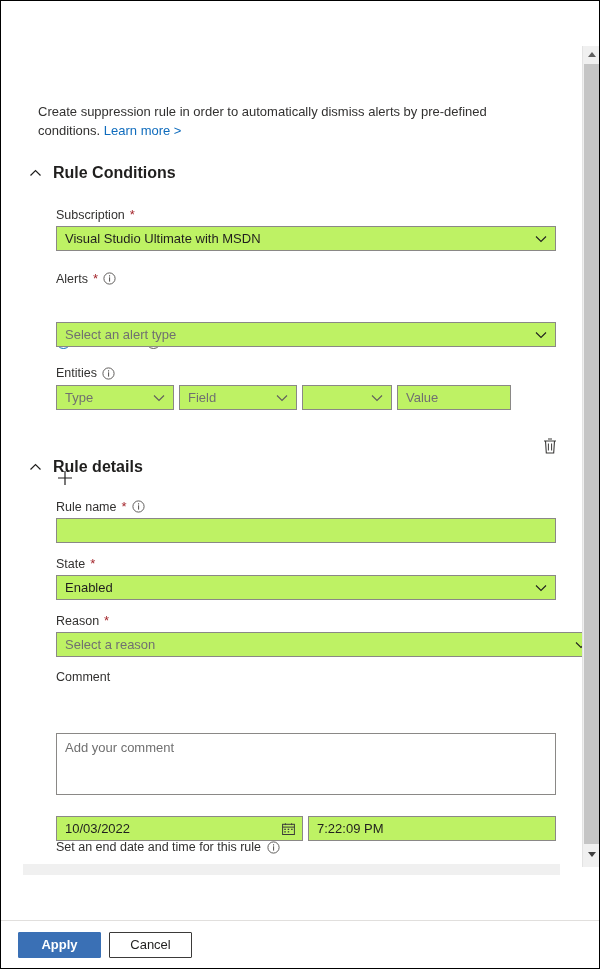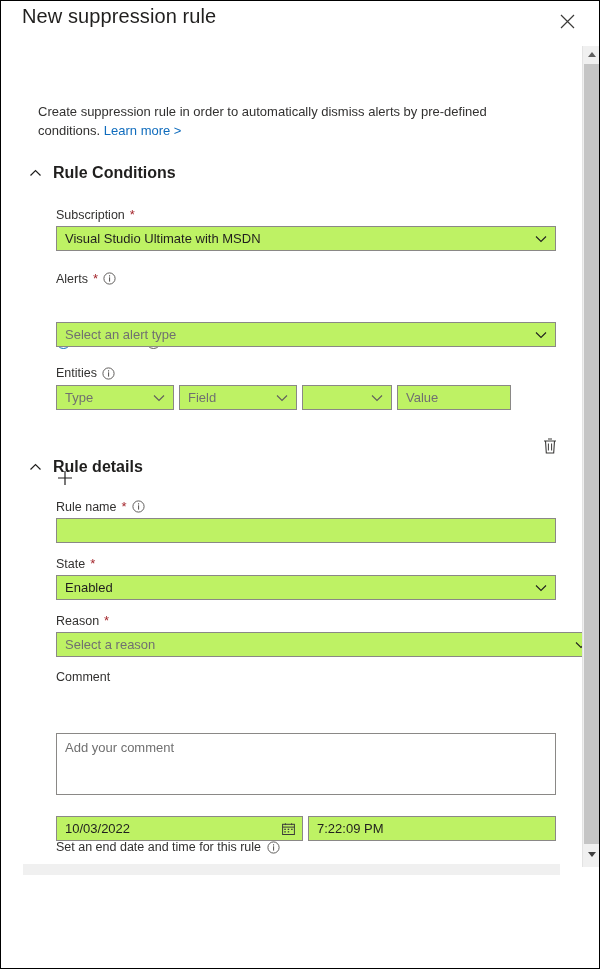--- a/index.html
+++ b/index.html
@@ -202,28 +202,20 @@
     cursor:pointer; border-radius:1px;
   }
   .btn-primary { background:#3a70b5; color:#ffffff; border:1px solid #3a70b5; font-weight:600; }
   .btn-secondary { background:#ffffff; color:#201f1e; border:1px solid #3b3a39; }
 </style>
 </head>
 <body>
 
 <div class="panel">
 
-  <div class="hdr">
-    <div class="hdr-title">New suppression rule</div>
-    <div class="close-btn">
-      <svg width="15" height="15" viewBox="0 0 15 15">
-        <path d="M1 1 L14 14 M14 1 L1 14" stroke="#3b3a39" stroke-width="1.2" fill="none"></path>
-      </svg>
-    </div>
-  </div>
 
   <div class="scrollpane">
     <div class="content">
 
       <div class="intro">
         <span>Create suppression rule in order to automatically dismiss alerts by pre-defined conditions. </span><span class="link">Learn more &gt;</span>
       </div>
 
       <div class="section-hdr sec-rc">
         <span class="chev-up">
@@ -432,14 +424,18 @@
     <div class="vsb-thumb"></div>
     <div class="vsb-arrow vsb-down">
       <span class="tri tri-down"></span>
     </div>
   </div>
 
   <div class="hsb">
     <div class="hsb-thumb"></div>
   </div>
 
+  <div class="footer">
+    <div class="btn btn-primary">Apply</div>
+    <div class="btn btn-secondary">Cancel</div>
+  </div>
 
 </div>
 
 </body></html>

